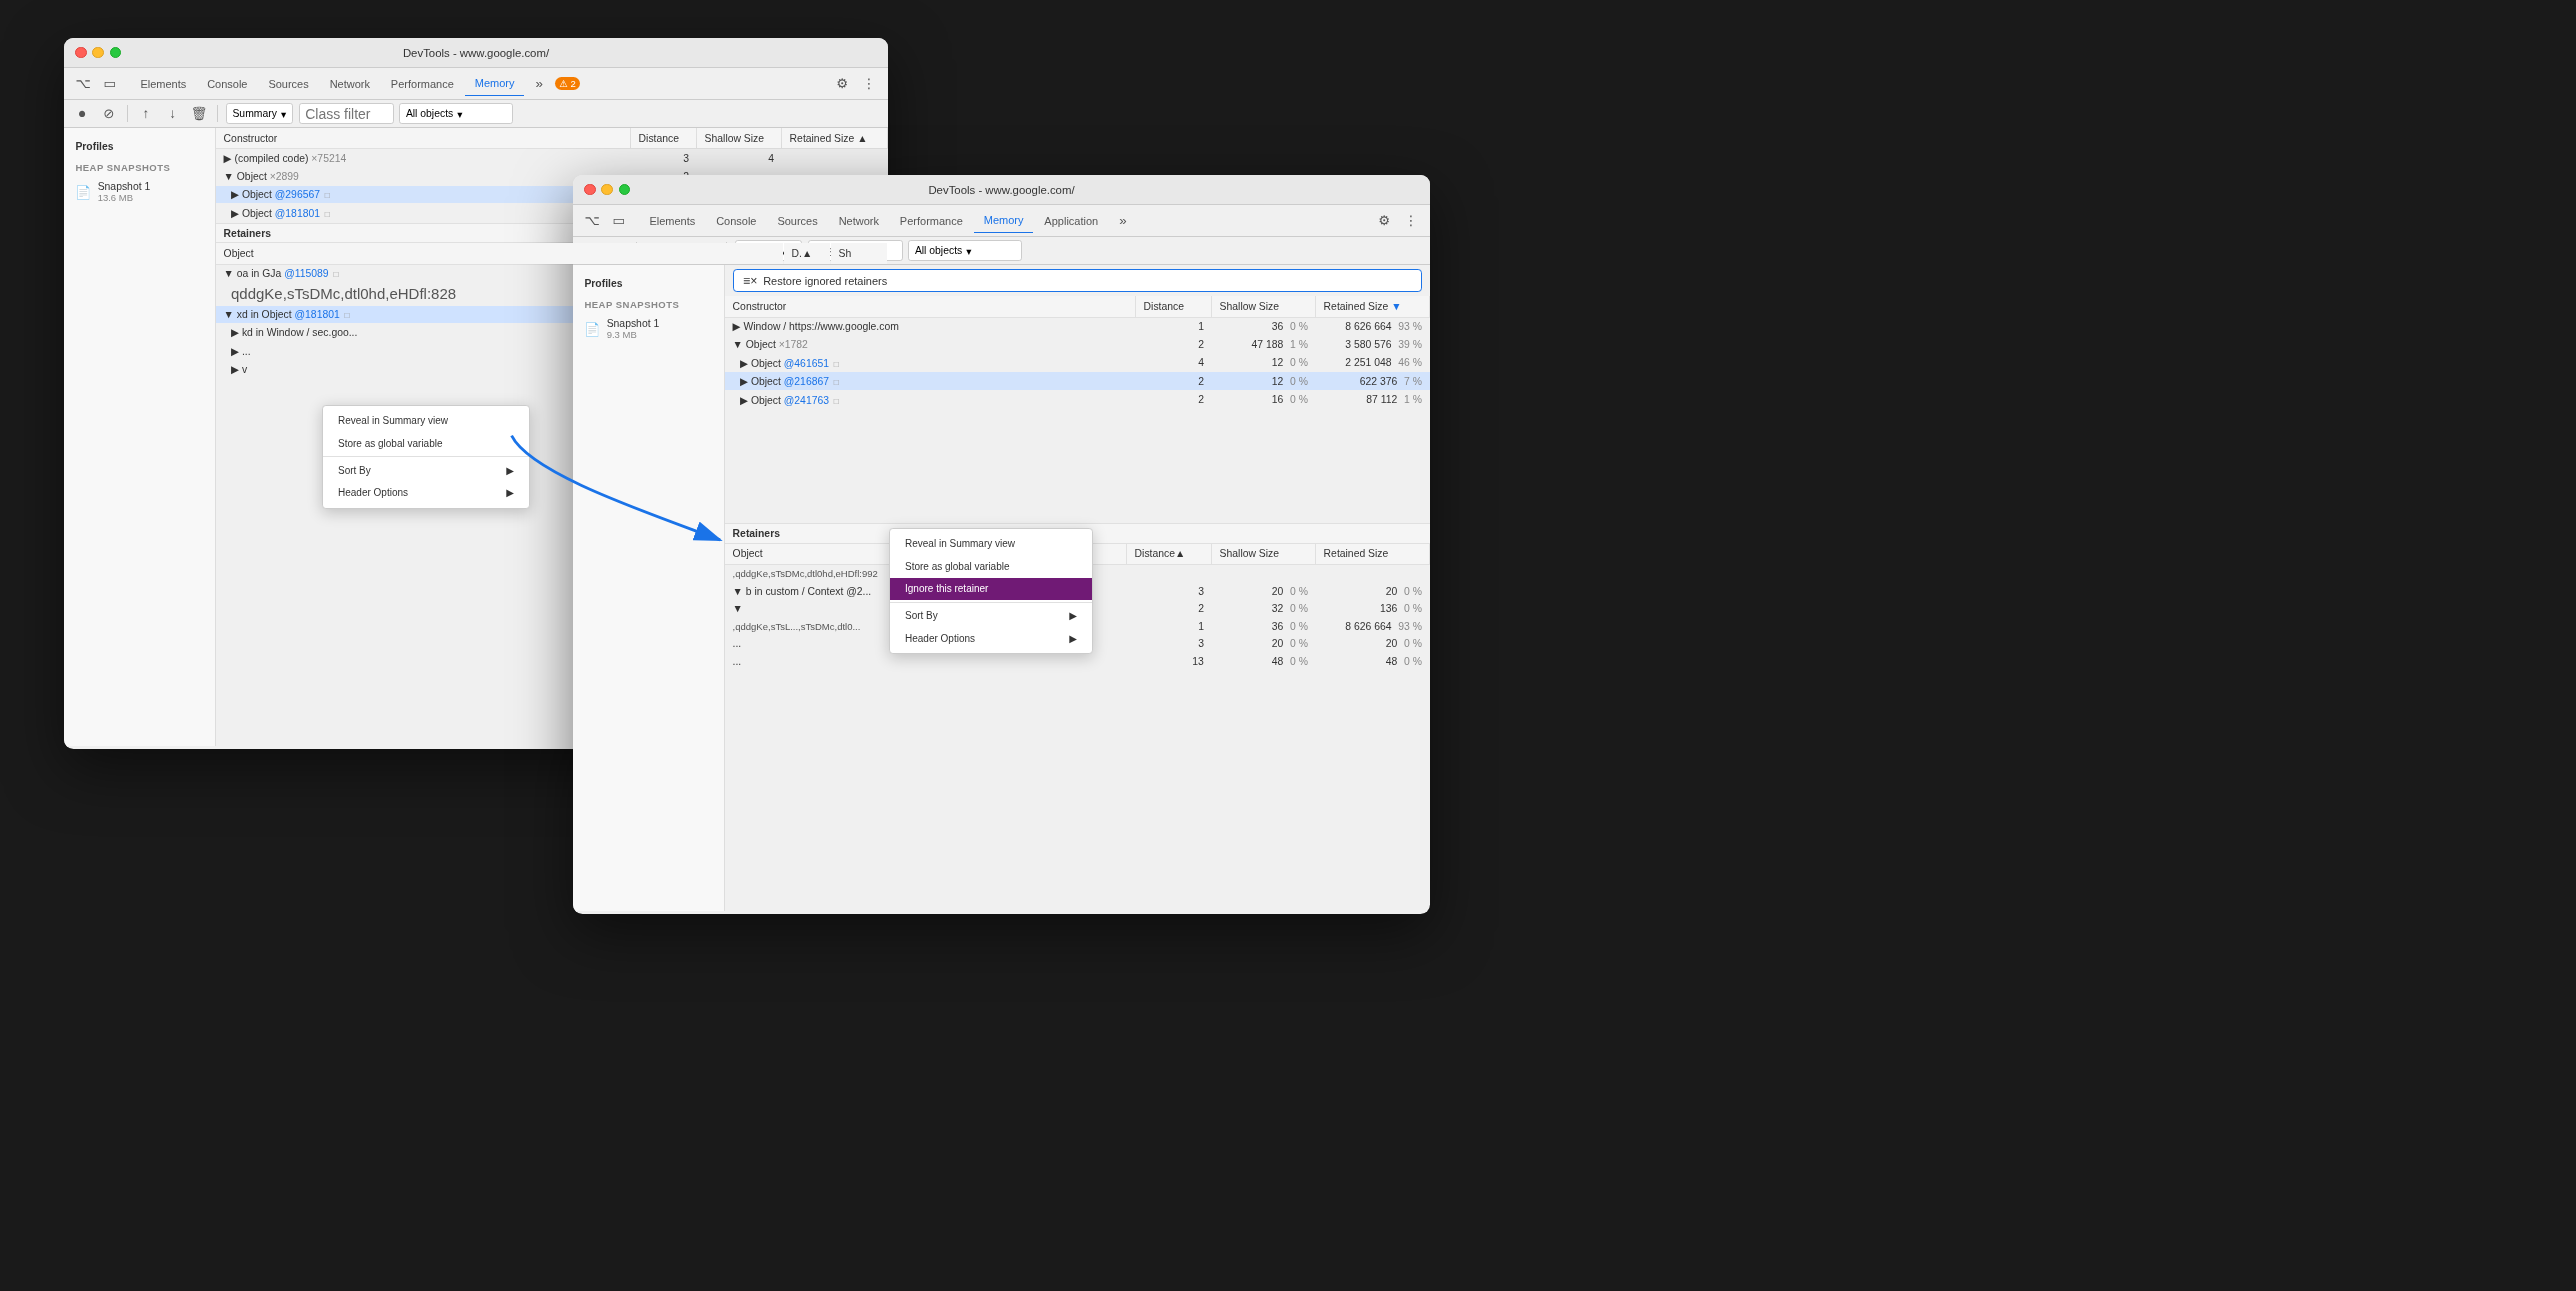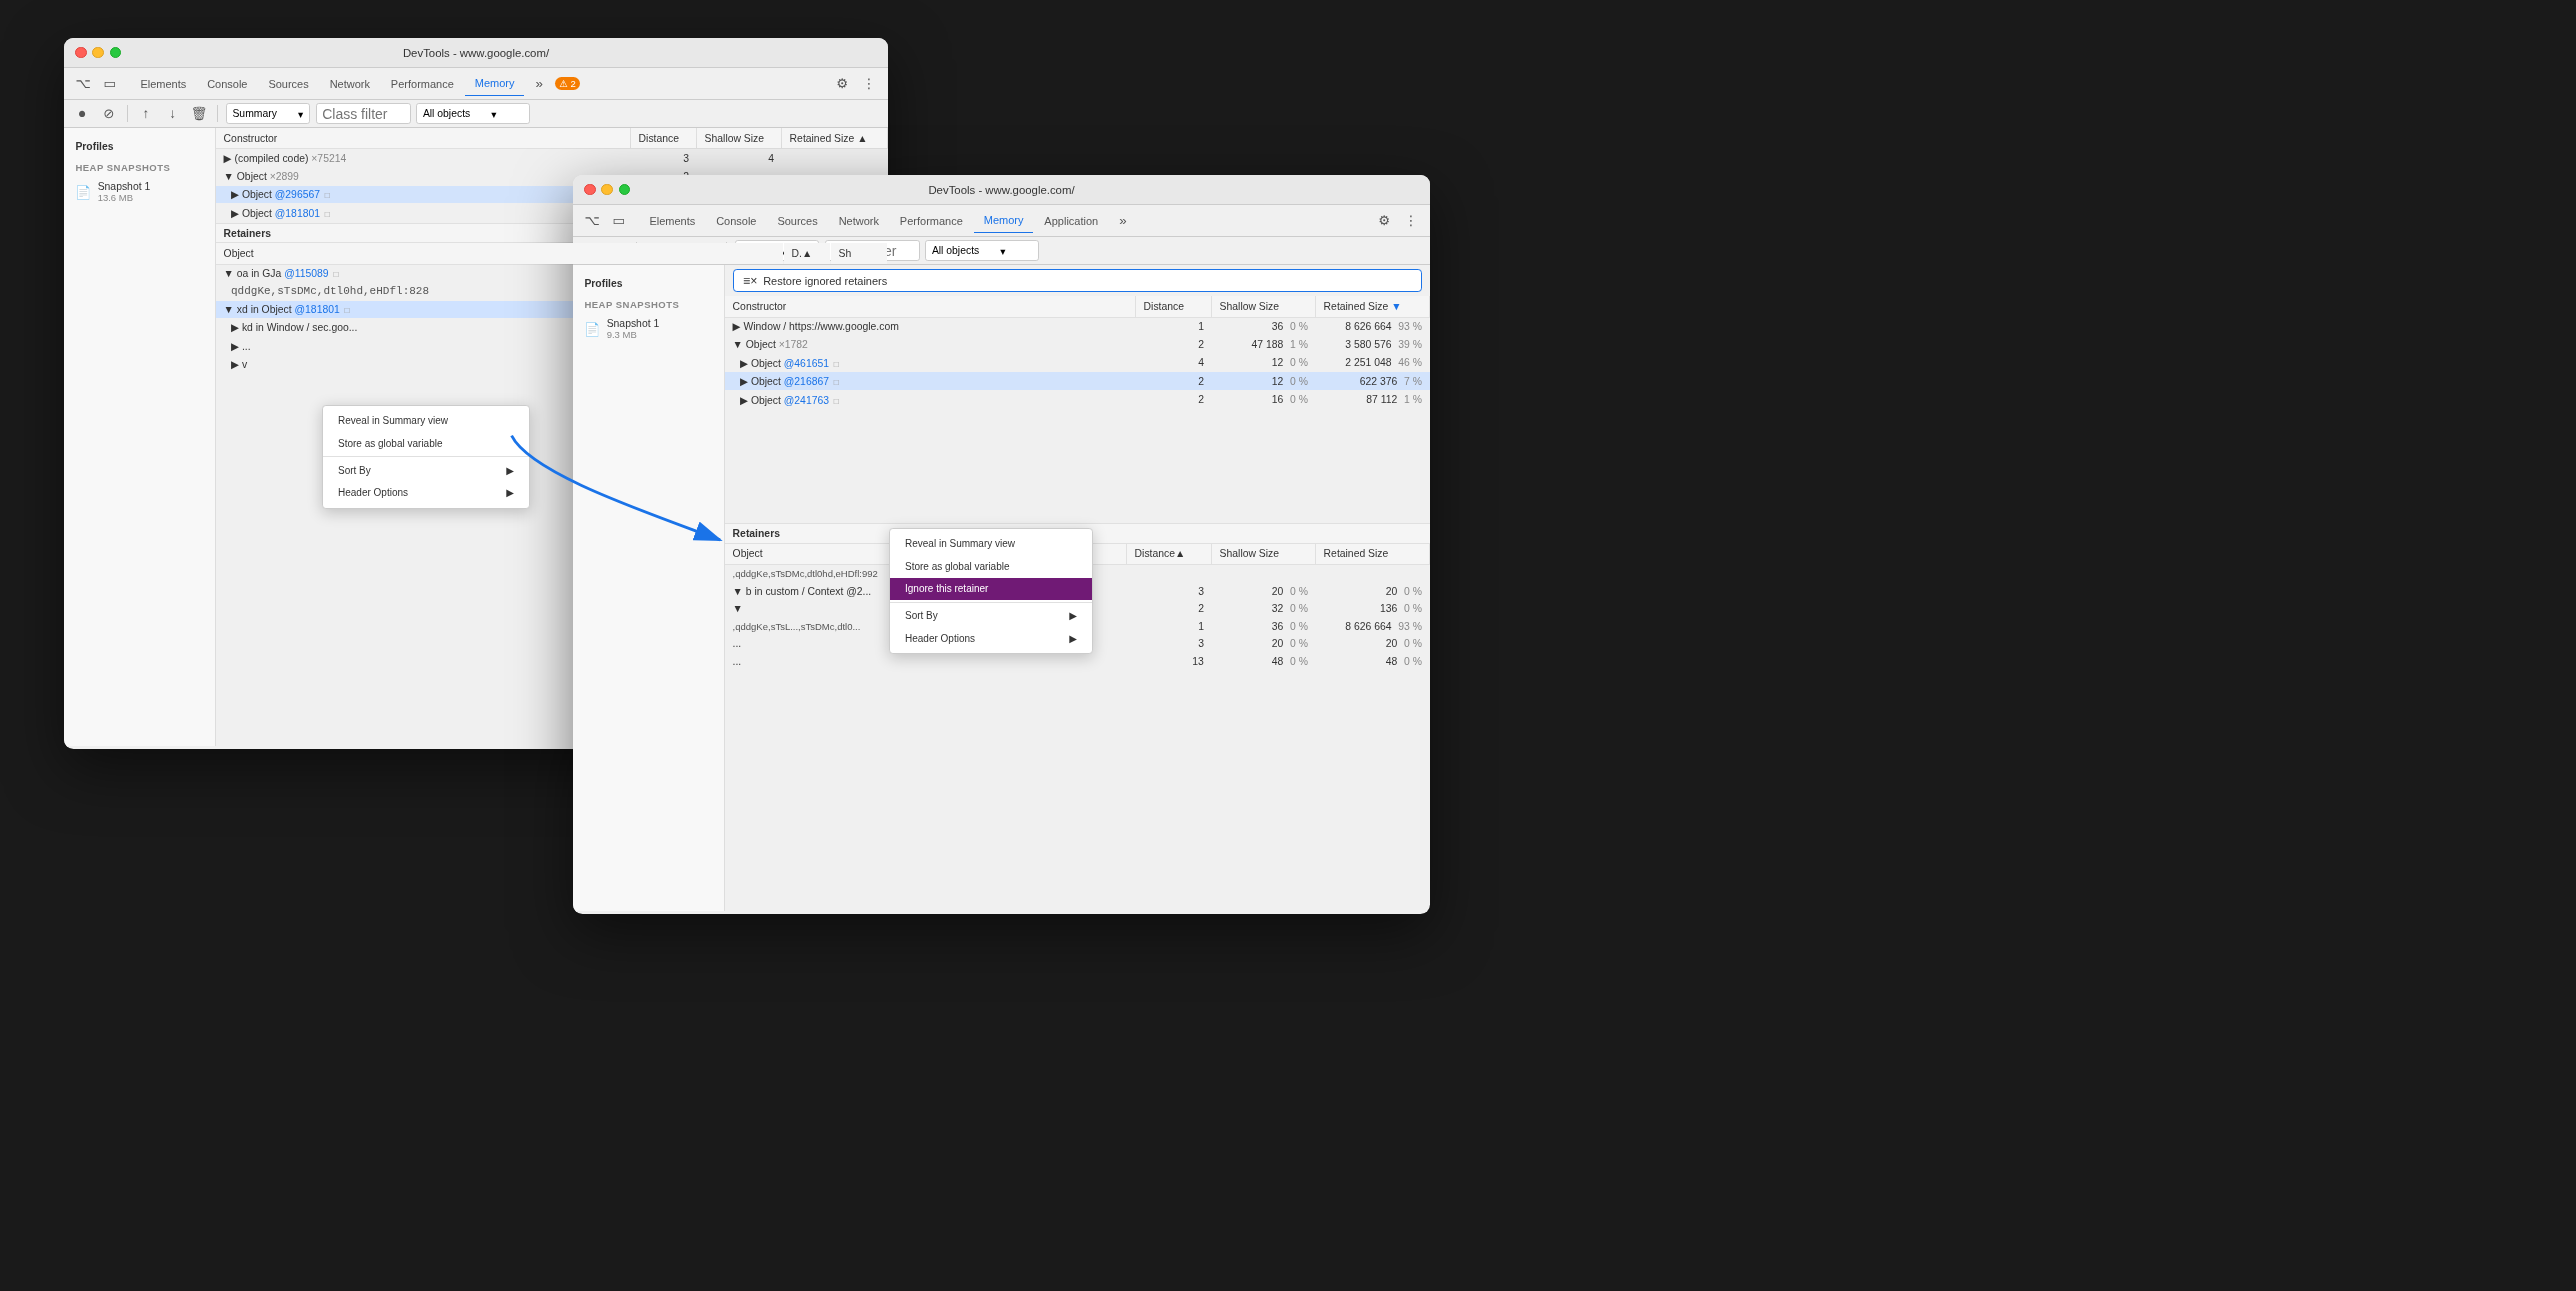--- a/index.html
+++ b/index.html
@@ -150,21 +150,21 @@
     }
 
     .toolbar-select {
       display: flex;
       align-items: center;
       background: white;
       border: 0.9px solid #ccc;
       border-radius: 2.8px;
       padding: 1.9px 5.7px;
       cursor: pointer;
-      gap: 21px;
+      gap: 4px;
       height: 21px;
       font-size: 10.4px;
     }
 
     .toolbar-input {
       background: white;
       border: 0.9px solid #ccc;
       border-radius: 2.8px;
       padding: 1.9px 5.7px;
       height: 21px;
@@ -451,21 +451,21 @@
             <th style="width:57px;">Sh</th>
           </tr>
         </thead>
         <tbody>
           <tr class="table-row">
             <td><span>▼ oa in GJa <span class="obj-link">@115089</span> <span class="copy-icon">□</span></span></td>
             <td class="num-cell">3</td>
             <td class="num-cell"></td>
           </tr>
           <tr class="table-row">
-            <td style="padding-left:15px; font-size:11px; color:#555;font-family:Liberation Mono, monospace;">qddgKe,sTsDMc,dtl0hd,eHDfl:828</td>
+            <td style="padding-left:15px; font-size:15px; color:#555;">qddgKe,sTsDMc,dtl0hd,eHDfl:828</td>
             <td></td>
             <td></td>
           </tr>
           <tr class="table-row highlight-row">
             <td><span>▼ xd in Object <span class="obj-link">@181801</span> <span class="copy-icon">□</span></span></td>
             <td class="num-cell">2</td>
             <td class="num-cell"></td>
           </tr>
           <tr class="table-row">
             <td style="padding-left:15px;"><span>▶ kd in Window / sec.goo...</span></td>

